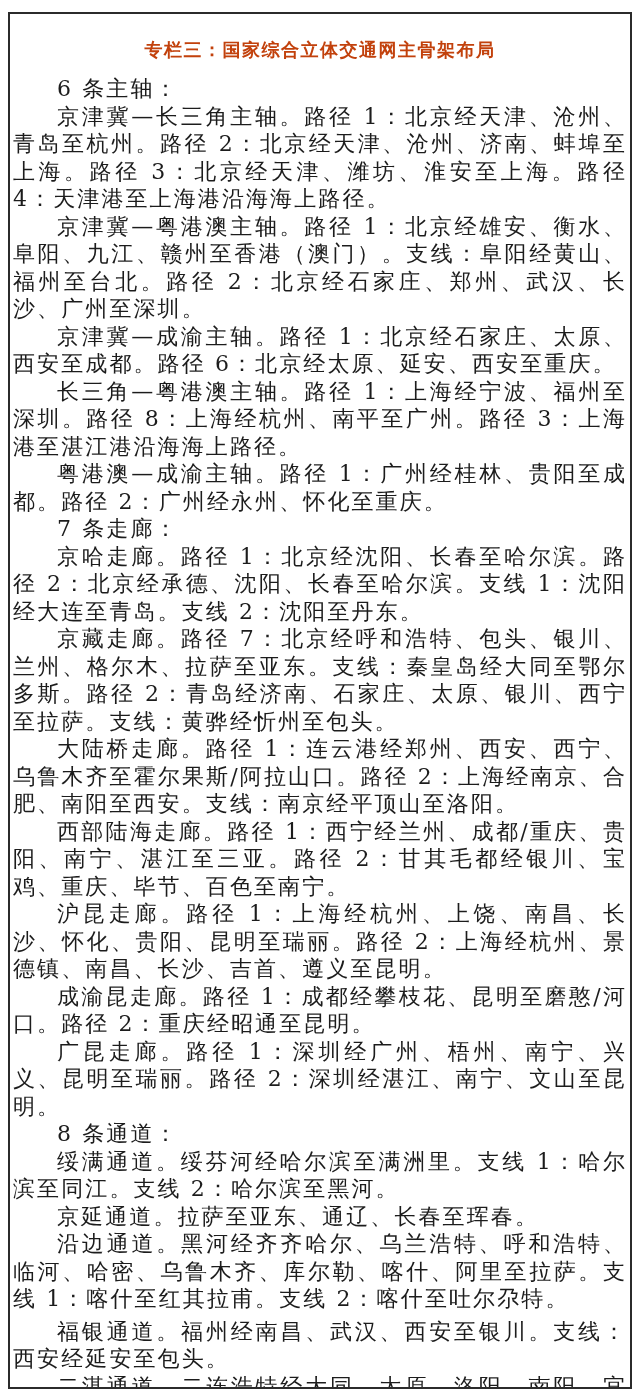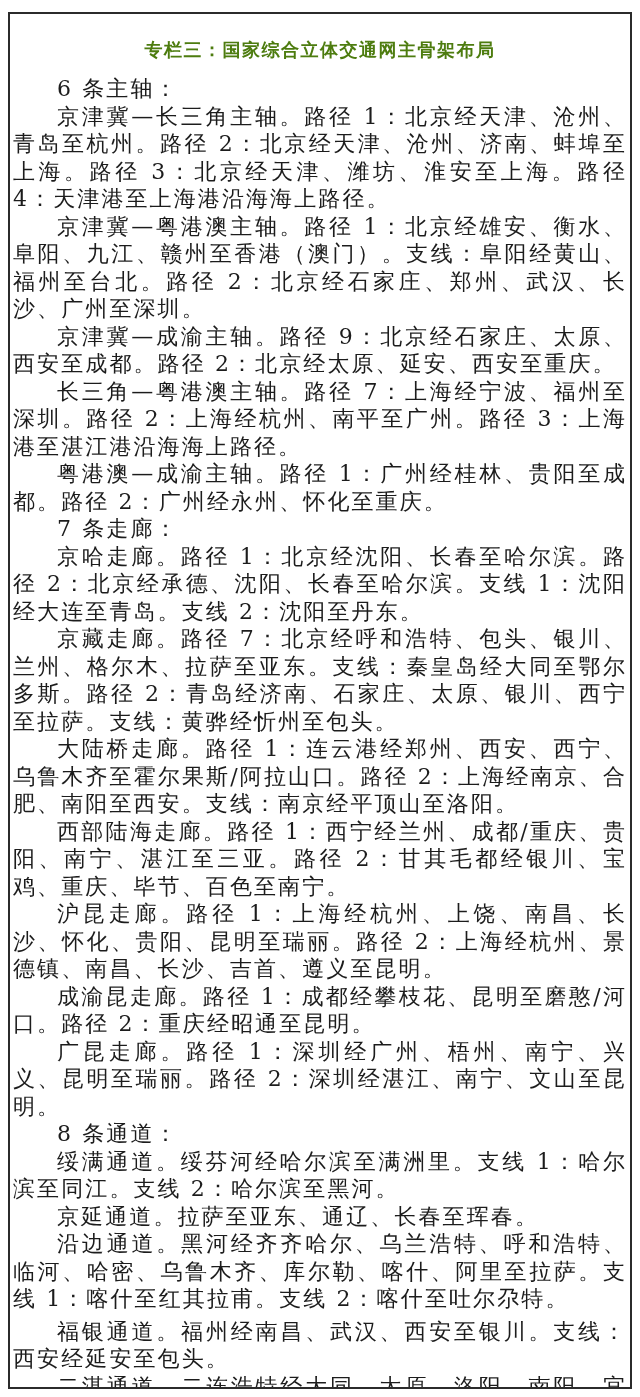--- a/index.html
+++ b/index.html
@@ -25,21 +25,21 @@
   }
   .panel-title {
     margin: 0;
     padding: 24px 10px 0 10px;
     text-align: center;
     font-family: "DejaVu Sans", "Liberation Sans", sans-serif;
     font-weight: bold;
     font-size: 18px;
     line-height: 24px;
     letter-spacing: 1.5px;
-    color: #4d7c0f;
+    color: #c2410c;
   }
   .panel-content {
     padding: 13px 3px 0 3px;
   }
   .panel-content p {
     margin: 0;
     font-size: 22px;
     line-height: 27.5px;
     letter-spacing: 2.1px;
     text-align: justify;
@@ -55,22 +55,22 @@
 </head>
 <body>
 
 <div class="panel">
   <h1 class="panel-title">专栏三：国家综合立体交通网主骨架布局</h1>
   <div class="panel-content">
       <div class="section sec-0">
         <p class="section-heading">6 条主轴：</p>
         <p class="para para-0">京津冀—长三角主轴。路径 1：北京经天津、沧州、青岛至杭州。路径 2：北京经天津、沧州、济南、蚌埠至上海。路径 3：北京经天津、潍坊、淮安至上海。路径 4：天津港至上海港沿海海上路径。</p>
         <p class="para para-1">京津冀—粤港澳主轴。路径 1：北京经雄安、衡水、阜阳、九江、赣州至香港（澳门）。支线：阜阳经黄山、福州至台北。路径 2：北京经石家庄、郑州、武汉、长沙、广州至深圳。</p>
-        <p class="para para-2">京津冀—成渝主轴。路径 9：北京经石家庄、太原、西安至成都。路径 2：北京经太原、延安、西安至重庆。</p>
-        <p class="para para-3">长三角—粤港澳主轴。路径 7：上海经宁波、福州至深圳。路径 2：上海经杭州、南平至广州。路径 3：上海港至湛江港沿海海上路径。</p>
+        <p class="para para-2">京津冀—成渝主轴。路径 1：北京经石家庄、太原、西安至成都。路径 6：北京经太原、延安、西安至重庆。</p>
+        <p class="para para-3">长三角—粤港澳主轴。路径 1：上海经宁波、福州至深圳。路径 8：上海经杭州、南平至广州。路径 3：上海港至湛江港沿海海上路径。</p>
         <p class="para para-5">粤港澳—成渝主轴。路径 1：广州经桂林、贵阳至成都。路径 2：广州经永州、怀化至重庆。</p>
       </div>
       <div class="section sec-1">
         <p class="section-heading">7 条走廊：</p>
         <p class="para para-0">京哈走廊。路径 1：北京经沈阳、长春至哈尔滨。路径 2：北京经承德、沈阳、长春至哈尔滨。支线 1：沈阳经大连至青岛。支线 2：沈阳至丹东。</p>
         <p class="para para-1">京藏走廊。路径 7：北京经呼和浩特、包头、银川、兰州、格尔木、拉萨至亚东。支线：秦皇岛经大同至鄂尔多斯。路径 2：青岛经济南、石家庄、太原、银川、西宁至拉萨。支线：黄骅经忻州至包头。</p>
         <p class="para para-2">大陆桥走廊。路径 1：连云港经郑州、西安、西宁、乌鲁木齐至霍尔果斯/阿拉山口。路径 2：上海经南京、合肥、南阳至西安。支线：南京经平顶山至洛阳。</p>
         <p class="para para-3">西部陆海走廊。路径 1：西宁经兰州、成都/重庆、贵阳、南宁、湛江至三亚。路径 2：甘其毛都经银川、宝鸡、重庆、毕节、百色至南宁。</p>
         <p class="para para-4">沪昆走廊。路径 1：上海经杭州、上饶、南昌、长沙、怀化、贵阳、昆明至瑞丽。路径 2：上海经杭州、景德镇、南昌、长沙、吉首、遵义至昆明。</p>
         <p class="para para-5">成渝昆走廊。路径 1：成都经攀枝花、昆明至磨憨/河口。路径 2：重庆经昭通至昆明。</p>

